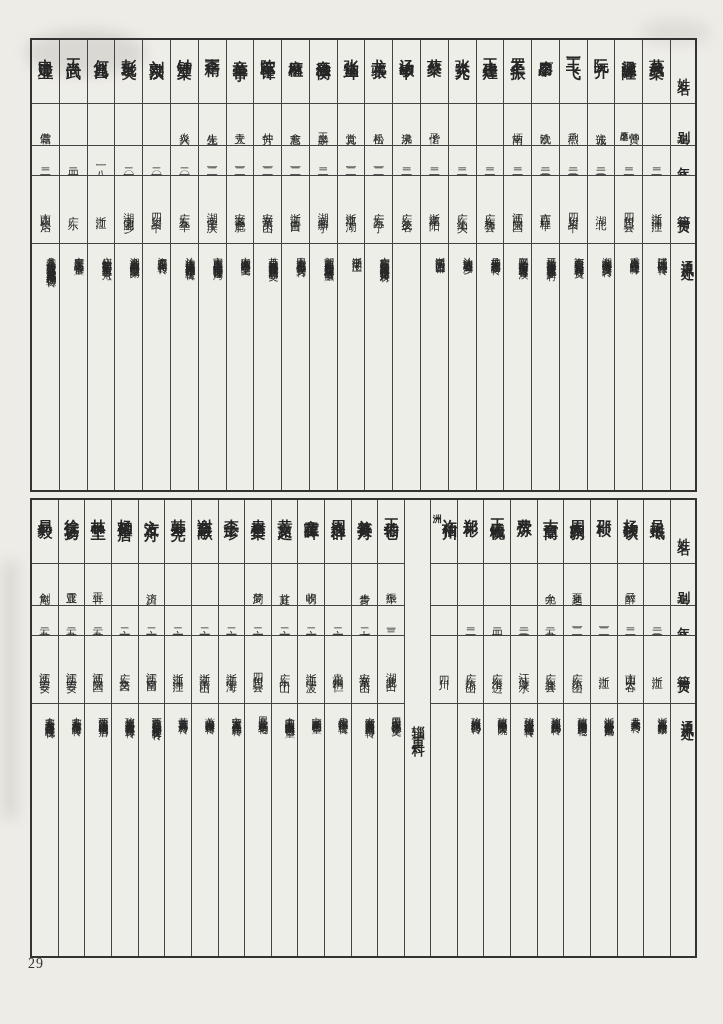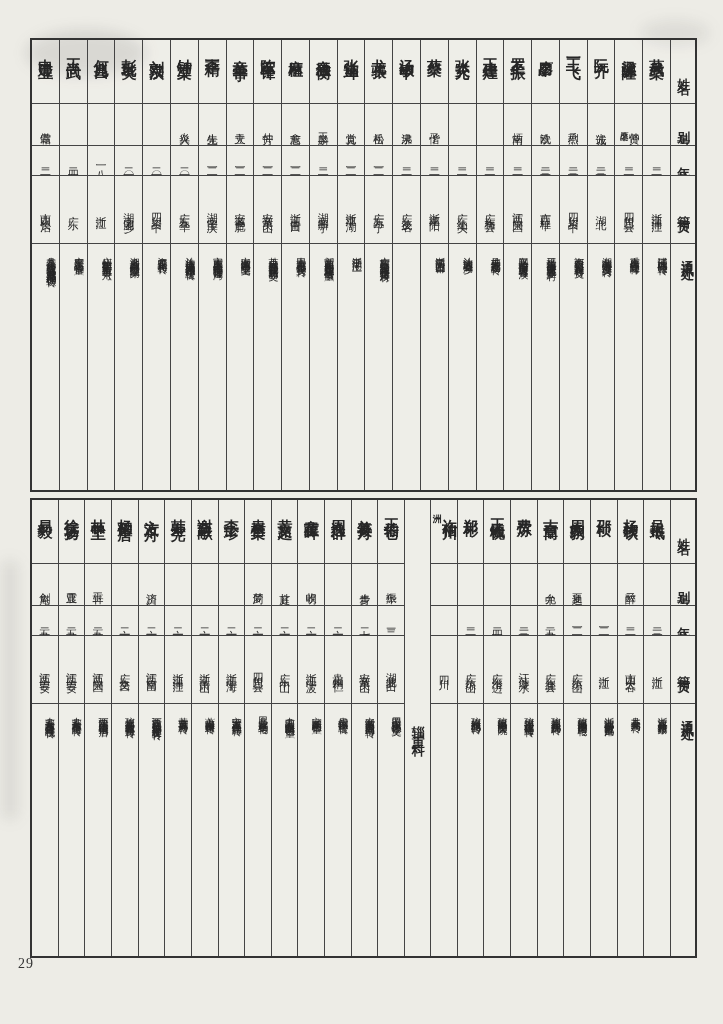--- a/index.html
+++ b/index.html
@@ -49,21 +49,21 @@
   .c-native .vtext { font-size:11px; letter-spacing:3px; }
   .c-addr .vtext   { font-size:10px; line-height:12.5px; letter-spacing:1px; height:100%; }
   .vtext.note      { font-size:9px; letter-spacing:0; margin-left:1px; }
 
   .head .cell { align-items:center; }
   .head .vtext { font-size:13px; font-weight:bold; letter-spacing:4px; padding:0; }
 
   .divider .vtext { font-size:13px; font-weight:bold; letter-spacing:9px; }
 
   .page-number {
-    position:absolute; left:18px; top:956px;
+    position:absolute; left:28px; top:956px;
     font-size:14px; color:#333; letter-spacing:1px;
   }
 </style>
 </head>
 <body>
 
 <div class="page">
   <div class="smudge s1"></div>
   <div class="smudge s2"></div>
   <div class="smudge s3"></div>

